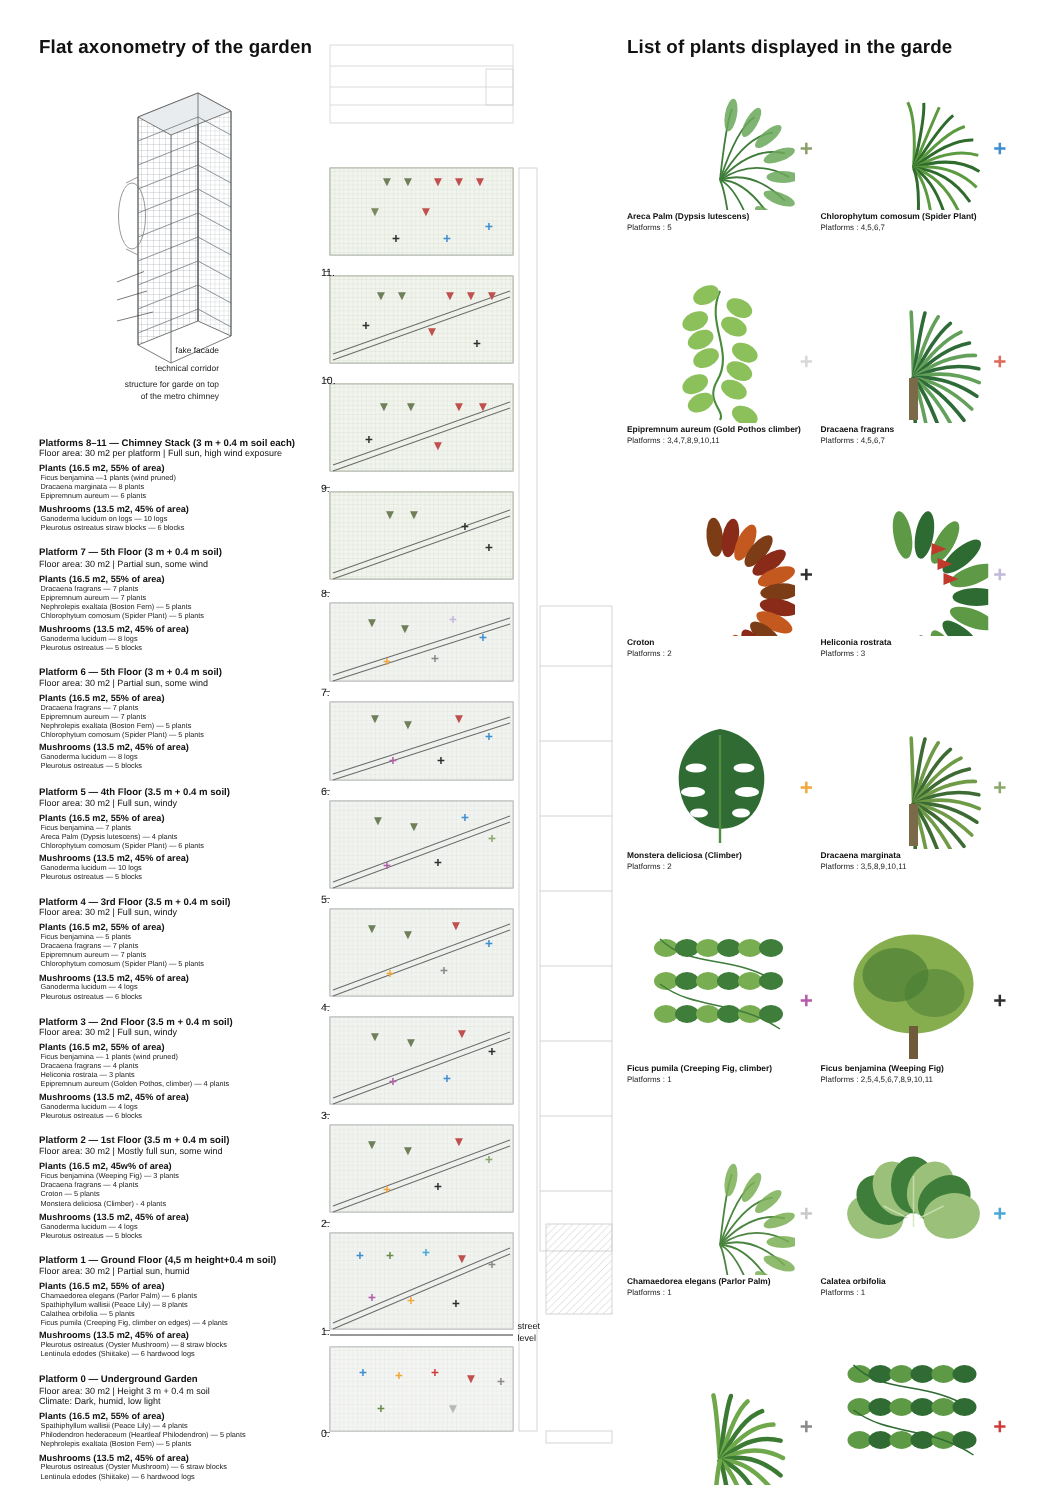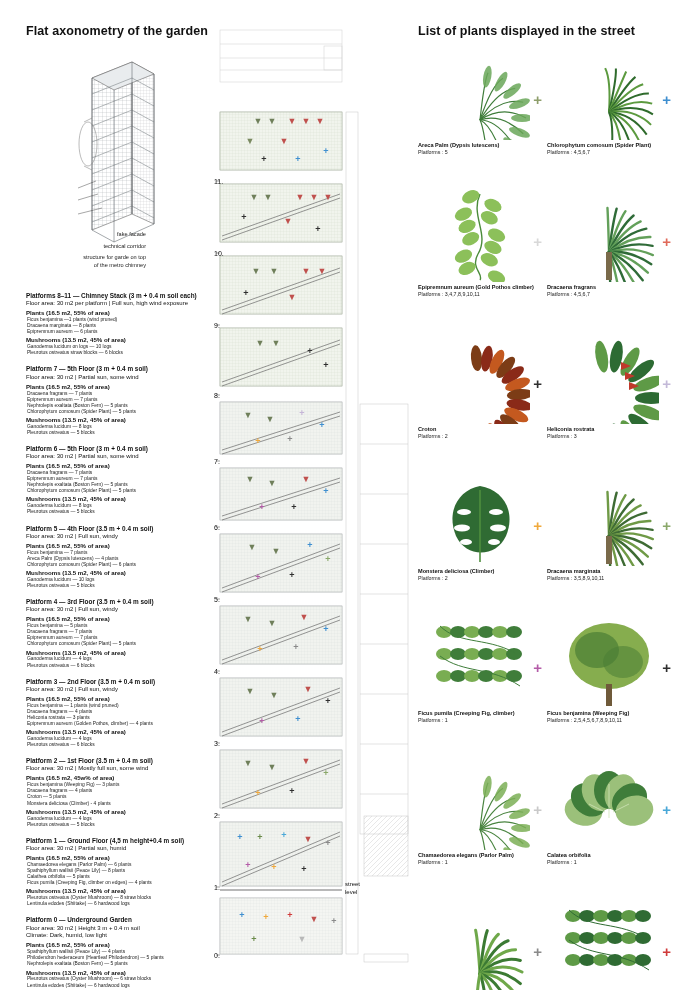--- a/index.html
+++ b/index.html
@@ -441,21 +441,21 @@
 
       <g font-family="Liberation Sans, sans-serif" font-size="6" fill="#111">
         <text x="131" y="862">street</text>
         <text x="131" y="870">level</text>
       </g>
       <path d="M6,866 L128,866" stroke="#333" stroke-width="0.7"></path>
     </svg>
   </div>
 
   <div class="right-col">
-    <div class="col-title">List of plants displayed in the street</div>
+    <div class="col-title">List of plants displayed in the garde</div>
     <div class="plant-grid" id="plant-grid">
         <div class="plant">
           <div class="pimg">
             <svg width="100" height="92" viewBox="0 0 100 92">
               <g stroke="#3f7d3a" stroke-width="1.2" fill="none">
         <path d="M50,72 Q53.9939080863394,34.34942168071922 57.9878161726788,24.698843361438428"></path>
                 <path d="M50,72 Q61.5,37.08141571295791 73,30.162831425915826"></path>
                 <path d="M50,72 Q67.61902219173649,42.2158849772096 85.23804438347298,40.431769954419195"></path>
                 <path d="M50,72 Q71.6129302780759,49.13353670350962 93.22586055615179,54.26707340701924"></path>
                 <path d="M50,72 Q73,57 96,70"></path>

